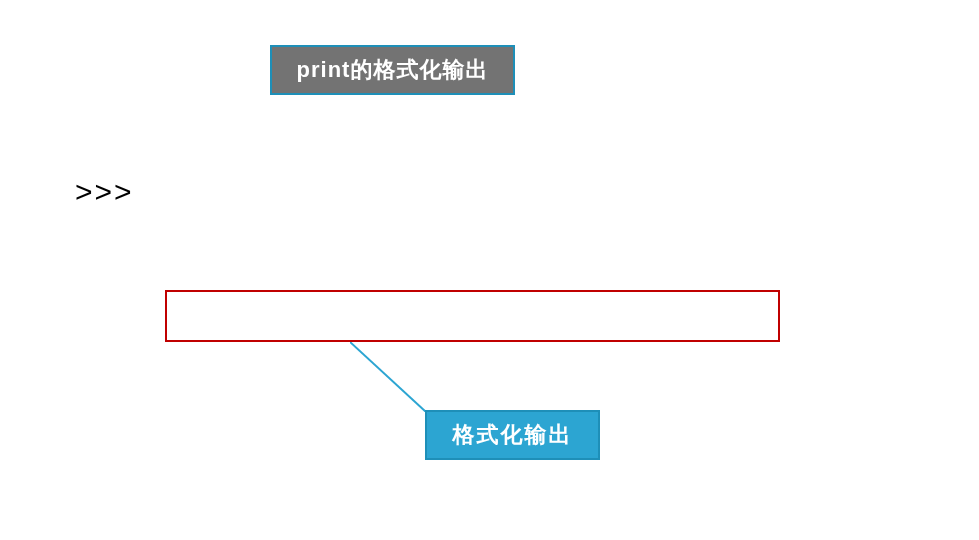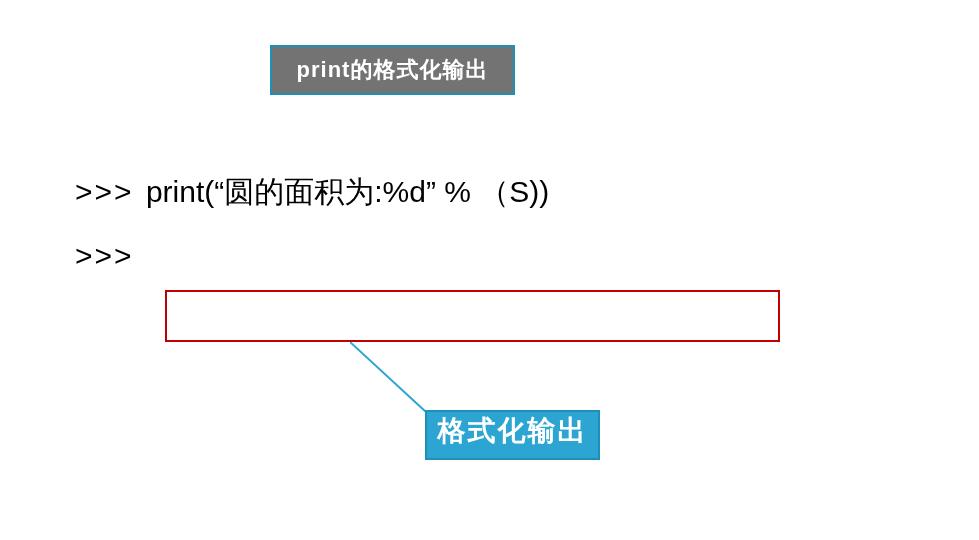--- a/index.html
+++ b/index.html
@@ -54,24 +54,24 @@
     }
     .label-box {
       position: absolute;
       top: 410px;
       left: 425px;
       width: 175px;
       height: 50px;
       background: #2ca5d2;
       border: 2px solid #1e8fb8;
       color: #ffffff;
-      font-size: 28px;
+      font-size: 22px;
       font-weight: bold;
       display: flex;
-      align-items: flex-start;
+      align-items: center;
       justify-content: center;
       letter-spacing: 2px;
     }
     .connector-line {
       position: absolute;
       top: 342px;
       left: 350px;
       width: 120px;
       height: 70px;
       pointer-events: none;
@@ -84,24 +84,20 @@
 </head>
 <body>
 
 <div class="title-box">
   <span>print的格式化输出</span>
 </div>
 
 <div class="code-area">
   <div class="code-line">
     <span class="prompt">&gt;&gt;&gt;</span>
-    <span>print(“圆的面积为:%d”  % （S))</span>
-  </div>
-  <div class="code-line">
-    <span class="prompt">&gt;&gt;&gt;</span>
   </div>
 </div>
 
 <div class="highlight-box"></div>
 
 <div class="connector-line">
   <svg viewBox="0 0 120 70">
     <line x1="0" y1="0" x2="76" y2="70" stroke="#2ca5d2" stroke-width="2"></line>
   </svg>
 </div>

